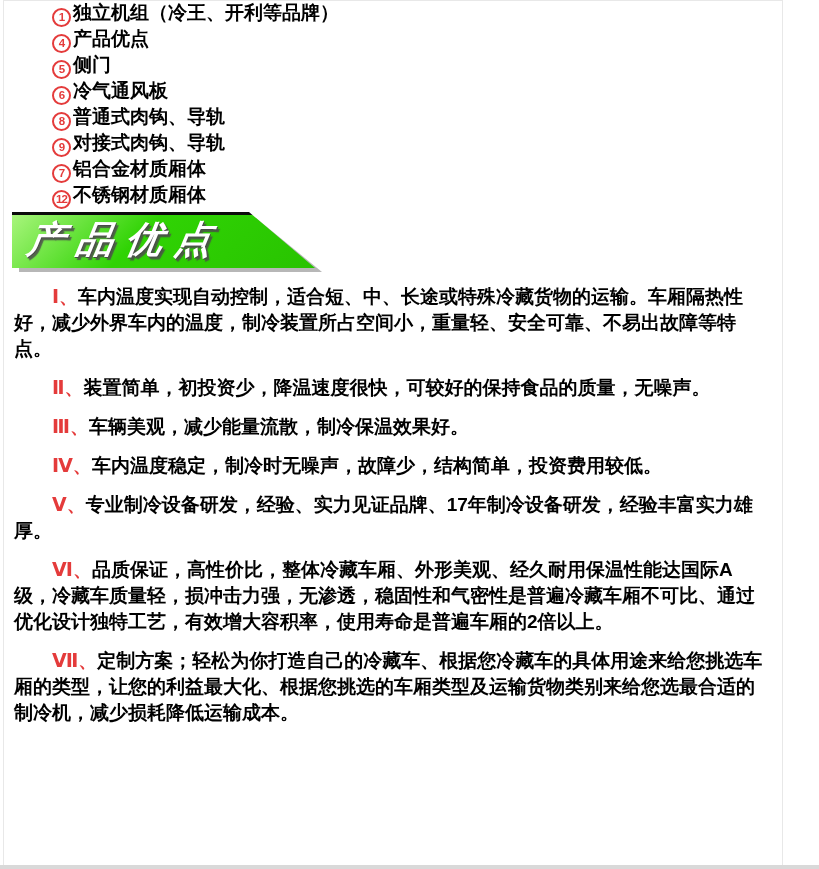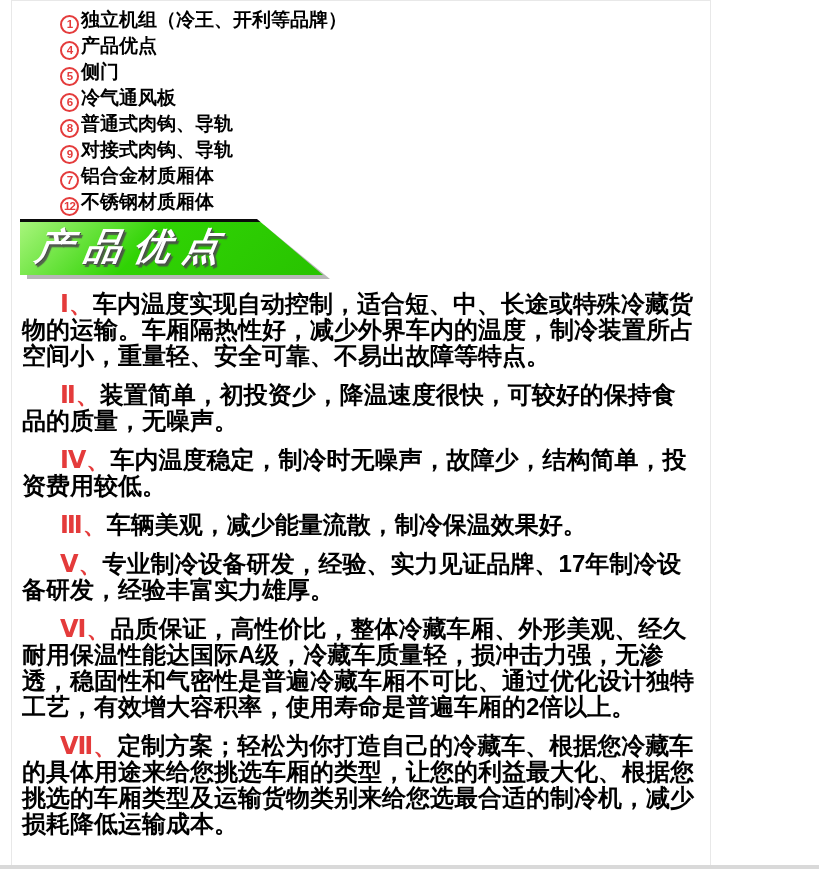--- a/index.html
+++ b/index.html
@@ -8,29 +8,28 @@
     background: #ffffff;
     width: 819px;
     height: 869px;
     overflow: hidden;
     font-family: "Liberation Sans", "DejaVu Sans", sans-serif;
   }
   .stage { position: relative; width: 819px; height: 869px; }
 
   .page {
     position: absolute;
-    left: 11px;
+    left: 3px;
     top: 0;
-    width: 700px;
+    width: 780px;
     height: 866px;
     box-sizing: border-box;
     border-left: 1px solid var(--border-gray, #e8e8e8);
     border-right: 1px solid var(--border-gray, #e8e8e8);
     border-top: 1px solid var(--border-gray, #e8e8e8);
-    padding-top: 7px;
     background: #fff;
   }
 
   
   .features { padding-left: 10px; }
   .feature-line {
     font-size: 19px;
     font-weight: bold;
     color: var(--text-black, #000);
     line-height: 23.5px;
@@ -74,21 +73,21 @@
     font-weight: bold; font-style: italic;
     color: #ffffff;
     letter-spacing: 12px;
     transform: skewX(-9deg);
     text-shadow: 3px 3px 1px rgba(75,75,75,0.85), 1px 1px 0 #444444;
   }
 
   
   .advantages { padding: 0 12px 0 10px; }
   .advantage {
-    font-size: 24px;
+    font-size: 19px;
     font-weight: bold;
     color: var(--text-black, #000);
     line-height: 26px;
     margin: 13px 0;
     text-indent: 38px;
   }
   .advantage .label { color: var(--accent-red, #e43b3b); }
 
   
   .bottom-bar {
@@ -116,22 +115,22 @@
 
     <div class="banner">
       <div class="banner-shadow"></div>
       <div class="banner-face"></div>
       <div class="banner-title">产品优点</div>
     </div>
 
     <div class="advantages">
       <p class="advantage"><span class="label">Ⅰ、</span><span>车内温度实现自动控制，适合短、中、长途或特殊冷藏货物的运输。车厢隔热性好，减少外界车内的温度，制冷装置所占空间小，重量轻、安全可靠、不易出故障等特点。</span></p>
       <p class="advantage"><span class="label">Ⅱ、</span><span>装置简单，初投资少，降温速度很快，可较好的保持食品的质量，无噪声。</span></p>
+      <p class="advantage"><span class="label">Ⅲ、</span><span>车辆美观，减少能量流散，制冷保温效果好。</span></p>
       <p class="advantage"><span class="label">Ⅳ、</span><span>车内温度稳定，制冷时无噪声，故障少，结构简单，投资费用较低。</span></p>
-      <p class="advantage"><span class="label">Ⅲ、</span><span>车辆美观，减少能量流散，制冷保温效果好。</span></p>
       <p class="advantage"><span class="label">Ⅴ、</span><span>专业制冷设备研发，经验、实力见证品牌、17年制冷设备研发，经验丰富实力雄厚。</span></p>
       <p class="advantage"><span class="label">Ⅵ、</span><span>品质保证，高性价比，整体冷藏车厢、外形美观、经久耐用保温性能达国际A级，冷藏车质量轻，损冲击力强，无渗透，稳固性和气密性是普遍冷藏车厢不可比、通过优化设计独特工艺，有效增大容积率，使用寿命是普遍车厢的2倍以上。</span></p>
       <p class="advantage"><span class="label">Ⅶ、</span><span>定制方案；轻松为你打造自己的冷藏车、根据您冷藏车的具体用途来给您挑选车厢的类型，让您的利益最大化、根据您挑选的车厢类型及运输货物类别来给您选最合适的制冷机，减少损耗降低运输成本。</span></p>
 
     </div>
 
   </div>
 
   <div class="bottom-bar"></div>
 </div>

